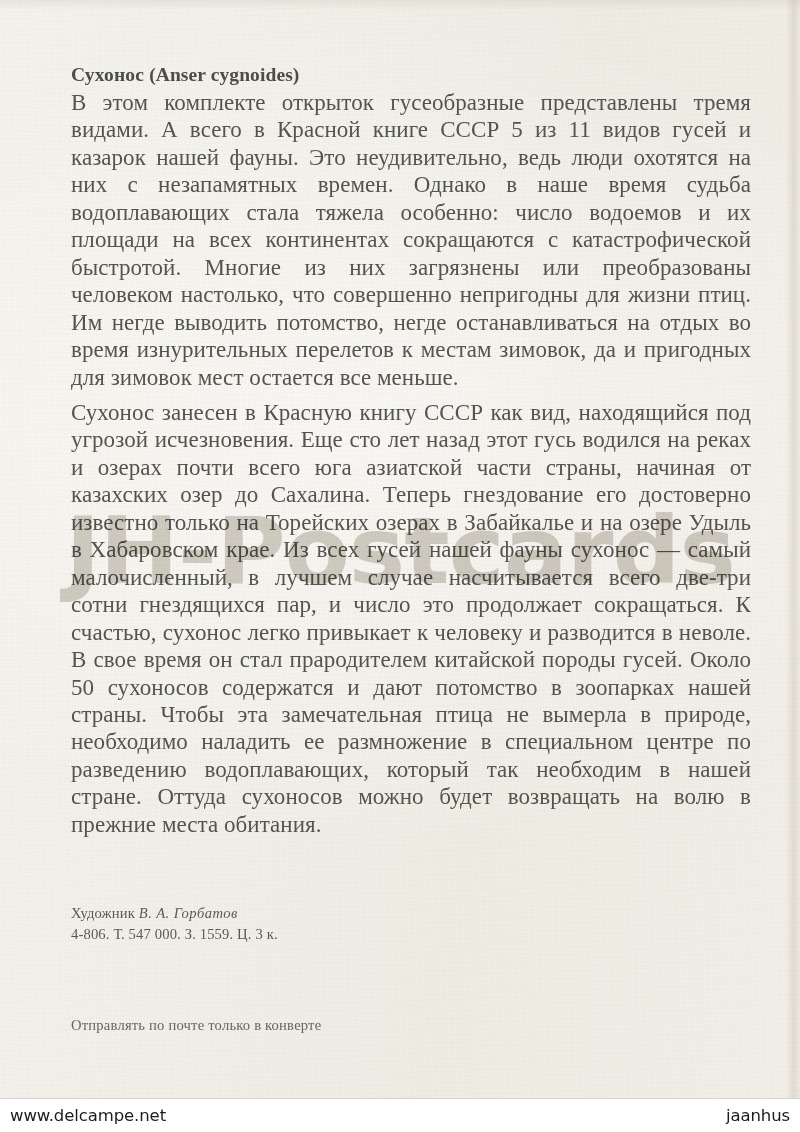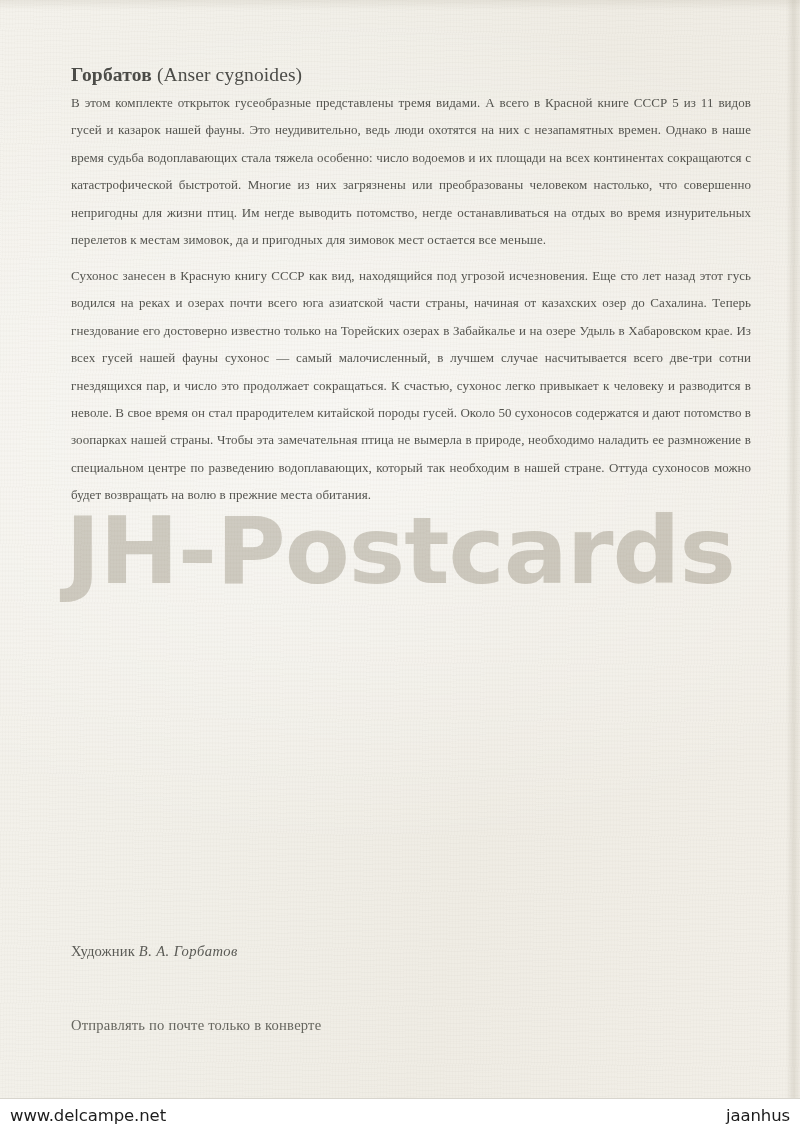--- a/index.html
+++ b/index.html
@@ -88,40 +88,40 @@
     line-height: 26px;
     letter-spacing: .1px;
     margin-bottom: 1px;
     color: #4c4c48;
   }
   .title-ru {
     font-weight: bold;
     letter-spacing: .2px;
   }
   .title-la {
-    font-weight: normal;
+    font-weight: bold;
   }
   .body-par {
-    font-size: 13px;
+    font-size: 23px;
     line-height: 27.45px;
     text-align: justify;
     text-justify: inter-word;
     letter-spacing: .05px;
     color: #54544f;
     margin: 0;
     -webkit-hyphens: none;
     hyphens: none;
   }
   .body-par + .body-par { margin-top: 8px; }
 
   
   #colophon {
     position: absolute;
     left: 71px;
-    top: 941px;
+    top: 903px;
     width: 600px;
     z-index: 2;
     color: #5a5a55;
     font-size: 14.6px;
     line-height: 21.4px;
     letter-spacing: .15px;
   }
   #colophon .c-line { white-space: nowrap; }
   .artist-name {
     font-style: italic;
@@ -173,33 +173,34 @@
 
   <div id="grain"></div>
   <div id="edge-top"></div>
   <div id="edge-right"></div>
 
   <div id="watermark">JH-Postcards</div>
 
   <div id="content">
 
     <div class="title-line">
-      <span class="title-ru">Горбатов</span><span> </span><span class="title-la">(Anser cygnoides)</span>
+      <span class="title-ru">Сухонос</span><span> </span><span class="title-la">(Anser cygnoides)</span>
     </div>
 
     <p class="body-par">В этом комплекте открыток гусеобразные представлены тремя видами. А всего в Красной книге СССР 5 из 11 видов гусей и казарок нашей фауны. Это неудивительно, ведь люди охотятся на них с незапамятных времен. Однако в наше время судьба водоплавающих стала тяжела особенно: число водоемов и их площади на всех континентах сокращаются с катастрофической быстротой. Многие из них загрязнены или преобразованы человеком настолько, что совершенно непригодны для жизни птиц. Им негде выводить потомство, негде останавливаться на отдых во время изнурительных перелетов к местам зимовок, да и пригодных для зимовок мест остается все меньше.</p>
 
     <p class="body-par">Сухонос занесен в Красную книгу СССР как вид, находящийся под угрозой исчезновения. Еще сто лет назад этот гусь водился на реках и озерах почти всего юга азиатской части страны, начиная от казахских озер до Сахалина. Теперь гнездование его достоверно известно только на Торейских озерах в Забайкалье и на озере Удыль в Хабаровском крае. Из всех гусей нашей фауны сухонос — самый малочисленный, в лучшем случае насчитывается всего две-три сотни гнездящихся пар, и число это продолжает сокращаться. К счастью, сухонос легко привыкает к человеку и разводится в неволе. В свое время он стал прародителем китайской породы гусей. Около 50 сухоносов содержатся и дают потомство в зоопарках нашей страны. Чтобы эта замечательная птица не вымерла в природе, необходимо наладить ее размножение в специальном центре по разведению водоплавающих, который так необходим в нашей стране. Оттуда сухоносов можно будет возвращать на волю в прежние места обитания.</p>
 
   </div>
 
   <div id="colophon">
     <div class="c-line">
       <span>Художник</span><span> </span><span class="artist-name">В. А. Горбатов</span>
     </div>
+    <div class="c-line">4-806. Т. 547 000. З. 1559. Ц. 3 к.</div>
   </div>
 
   <div id="footer">
     <span class="f-left">www.delcampe.net</span>
     <span class="f-right">jaanhus</span>
   </div>
 
   <div id="mail-note">Отправлять по почте только в конверте</div>
 
 </div>

